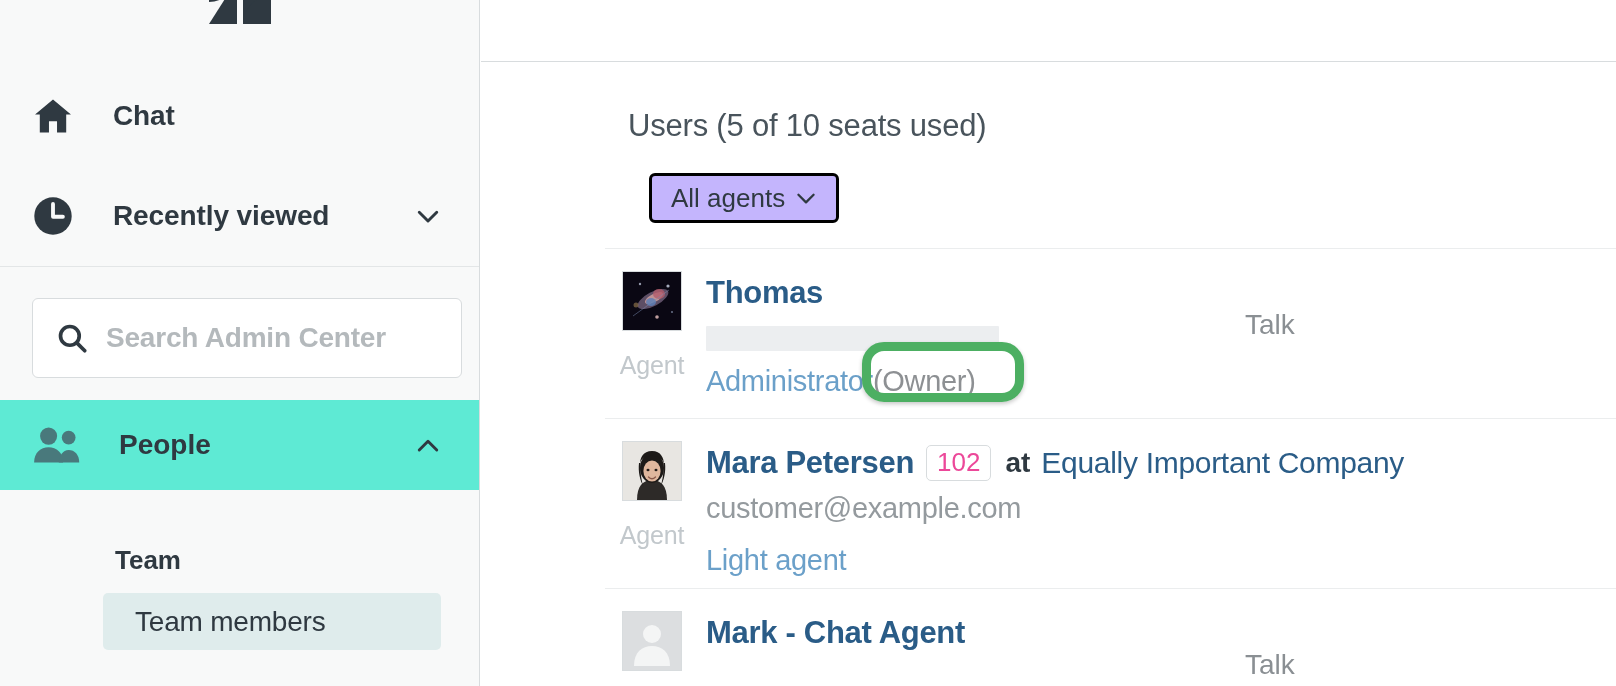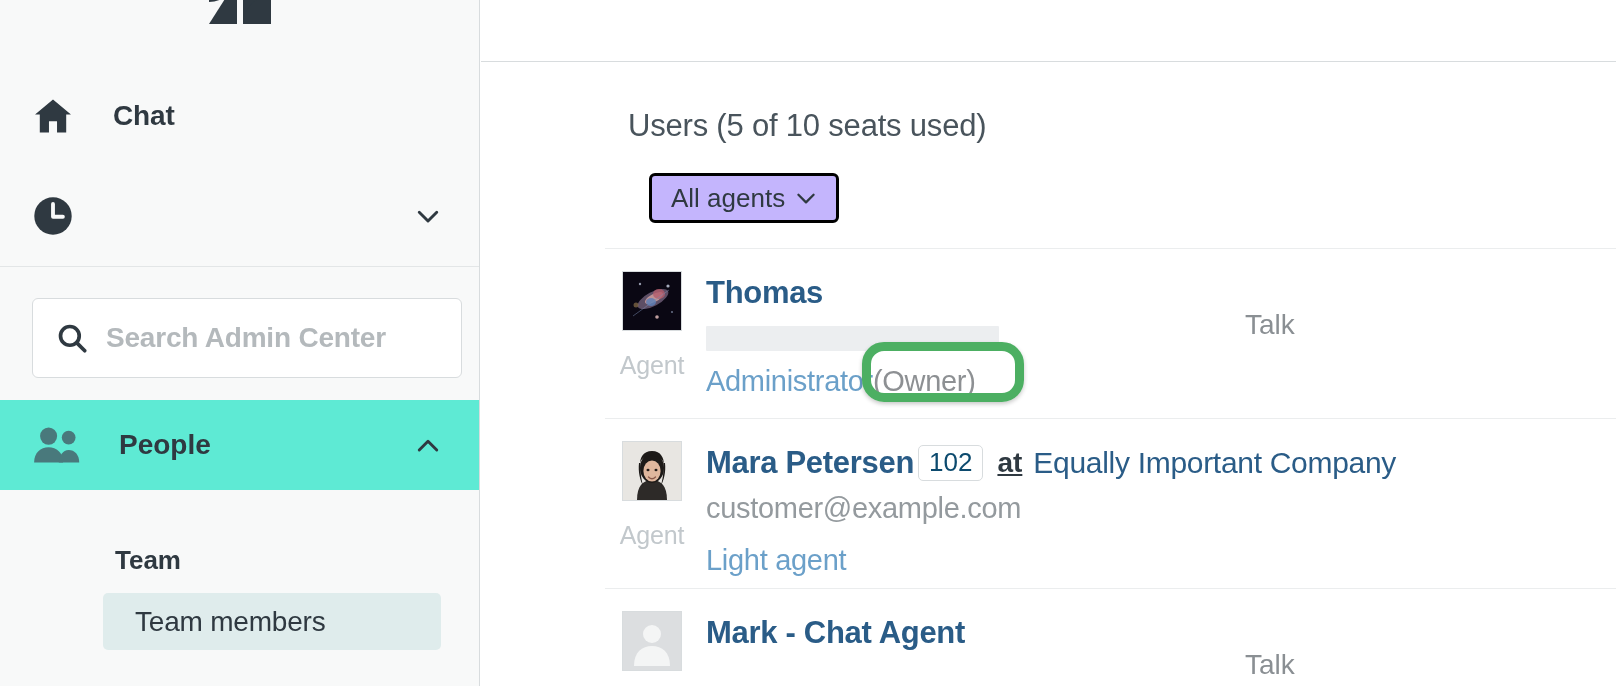--- a/index.html
+++ b/index.html
@@ -283,35 +283,34 @@
     white-space: nowrap;
     height: 44px;
   }
   .u-name {
     font-size: 31px;
     font-weight: 700;
     color: #2a5c87;
     letter-spacing: -0.3px;
   }
   .u-badge {
-    margin-left: 4px;
+    margin-left: 12px;
     border: 1px solid #d8dcde;
     border-radius: 5px;
     padding: 2px 10px 3px 10px;
     font-size: 26px;
-    color: #0c4a6e;
+    color: #ec4899;
     line-height: 1.15;
     background: #fff;
   }
   .u-at {
     margin-left: 14px;
     font-size: 28px;
     font-weight: 700;
     color: #2f3941;
-    text-decoration: underline;
   }
   .u-org {
     margin-left: 11px;
     font-size: 30px;
     color: #2a5c87;
     letter-spacing: -0.3px;
   }
   .u-email {
     margin-top: 7px;
     font-size: 29px;
@@ -398,20 +397,21 @@
         <span class="lbl">Chat</span>
       </div>
 
       <div class="nav-item">
         <span class="ic">
           <svg width="44" height="44" viewBox="0 0 24 24" aria-hidden="true">
             <circle cx="12" cy="12" r="10.2" fill="currentColor"></circle>
             <path d="M12 5.4 v7.0 h5.4" stroke="#f8f9f9" stroke-width="2.1" fill="none" stroke-linecap="round" stroke-linejoin="round"></path>
           </svg>
         </span>
+        <span class="lbl">Recently viewed</span>
         <span class="chev">
           <svg width="30" height="30" viewBox="0 0 24 24" fill="none" stroke="currentColor" stroke-width="2.3" stroke-linecap="round" stroke-linejoin="round" aria-hidden="true">
             <polyline points="5,9 12,16 19,9"></polyline>
           </svg>
         </span>
       </div>
     </div>
 
     <div class="search-zone">
       <div class="search-box">

